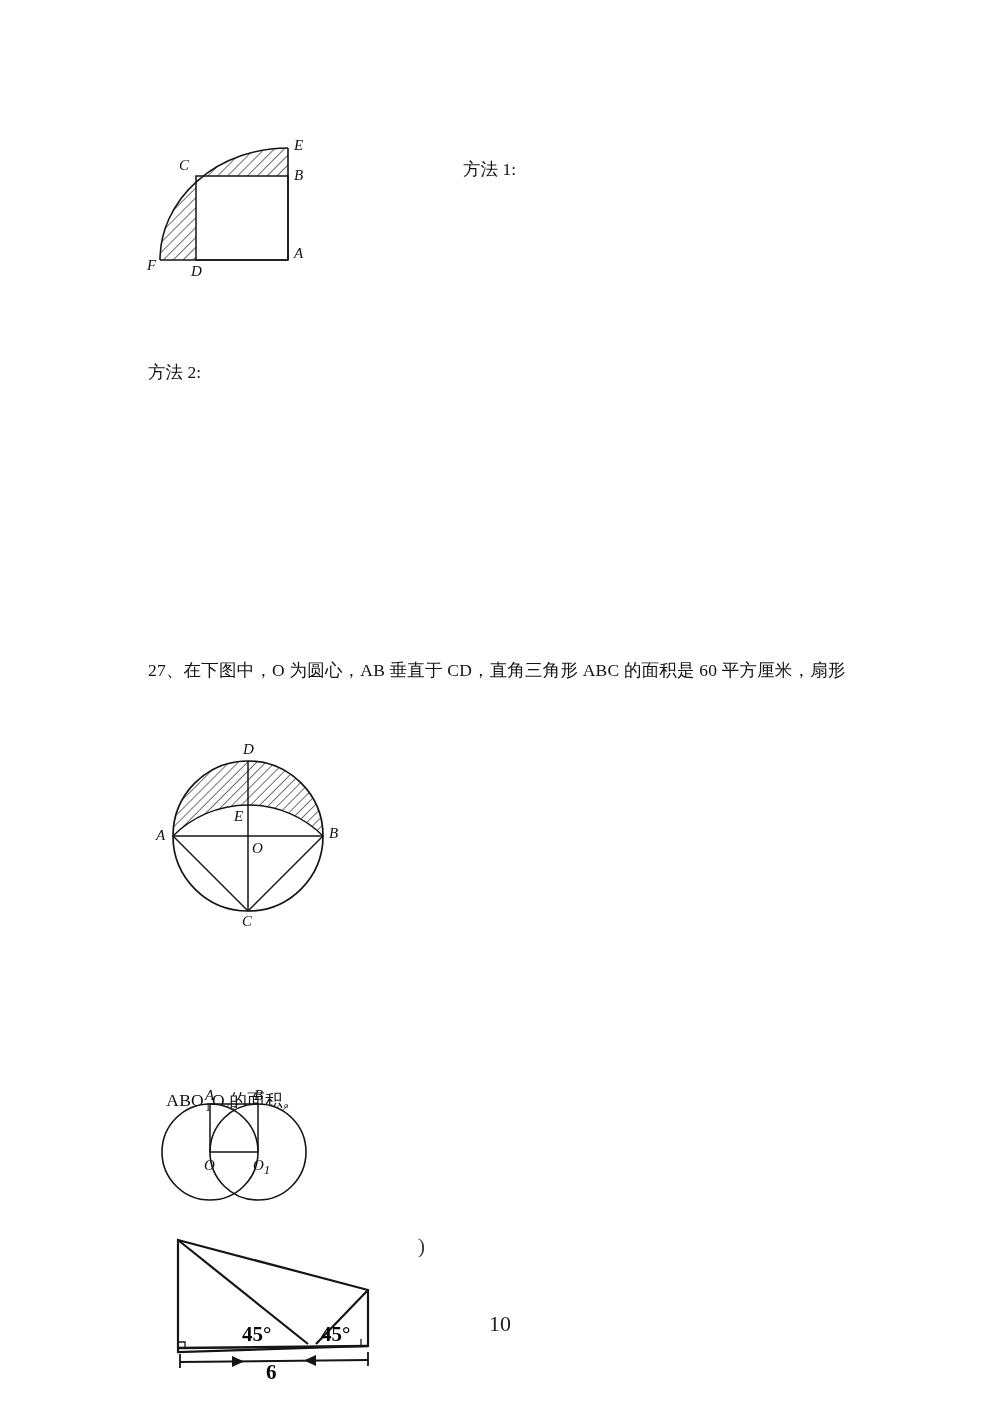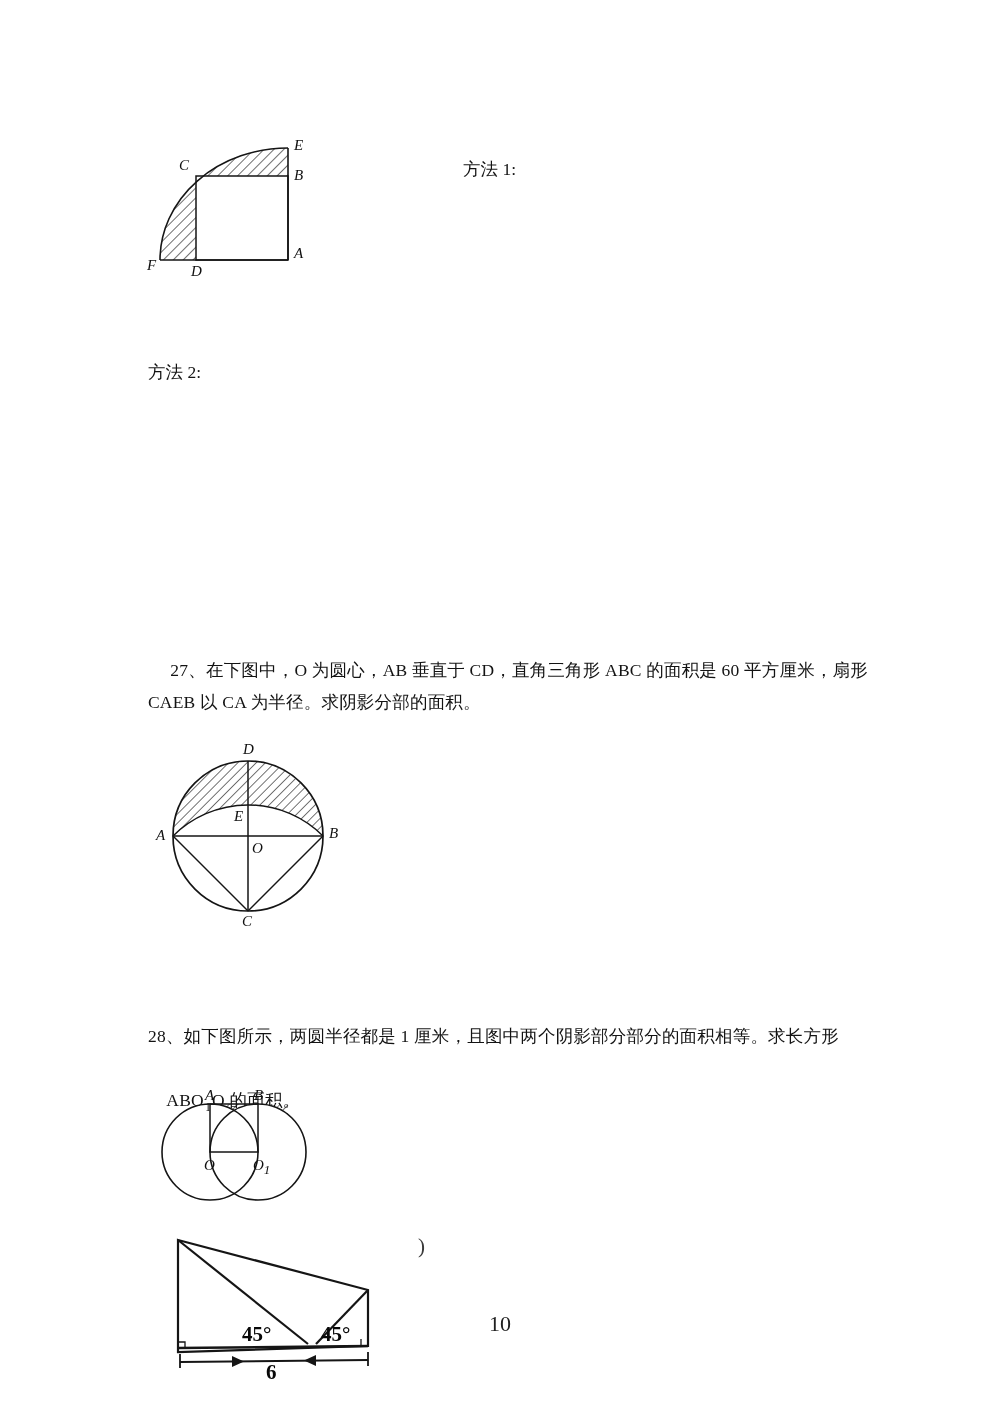--- a/index.html
+++ b/index.html
@@ -125,22 +125,21 @@
       <text class="lbl" x="-1" y="134">F</text>
       <text class="lbl" x="43" y="140">D</text>
       <text class="lbl" x="146" y="122">A</text>
     </svg>
   </div>
 
   <div class="method-label" style="left:452px; top:155px;margin-left:11px;">方法 1:</div>
 
   <div class="method-label" style="left:148px; top:338px;margin-top:20px;">方法 2:</div>
 
-  <div class="qtext" style="left:148px; top:654px; width:720px;text-align:right;">27、在下图中，O 为圆心，AB 垂直于 CD，直角三角形 ABC 的面积是 60 平方厘米，扇形</div>
-  <div class="qtext" style="left:148px; top:686px; width:720px;">CAEB 以 CA 为半径。求阴影分部的面积。</div>
+  <div class="qtext" style="left:148px; top:654px; width:720px;">27、在下图中，O 为圆心，AB 垂直于 CD，直角三角形 ABC 的面积是 60 平方厘米，扇形</div>
 
   <div class="figure" style="left:160px; top:748px;">
     <svg width="200" height="180" viewBox="0 0 200 180">
       <defs>
         <pattern id="hatchB" patternUnits="userSpaceOnUse" width="6.5" height="6.5" patternTransform="rotate(45)">
           <line x1="0" y1="0" x2="0" y2="6.5" stroke="#151515" stroke-width="1.2"></line>
         </pattern>
         <clipPath id="clipUpperHalf">
           <path d="M 13,88 A 75,75 0 0 1 163,88 Z"></path>
         </clipPath>
@@ -165,21 +164,20 @@
 
       <text class="lbl" x="83" y="6">D</text>
       <text class="lbl" x="74" y="73">E</text>
       <text class="lbl" x="-4" y="92">A</text>
       <text class="lbl" x="169" y="90">B</text>
       <text class="lbl" x="92" y="105">O</text>
       <text class="lbl" x="82" y="178">C</text>
     </svg>
   </div>
 
-  <div class="qtext" style="left:148px; top:1020px; width:720px;">28、如下图所示，两圆半径都是 1 厘米，且图中两个阴影部分部分的面积相等。求长方形</div>
   <div class="qtext" style="left:148px; top:1052px; width:720px;">
     <span>ABO</span><span class="sub">1</span><span>O 的面积。</span>
   </div>
 
   <div class="figure" style="left:158px; top:1090px;">
     <svg width="200" height="120" viewBox="0 0 200 120">
       <defs>
         <pattern id="hatchC" patternUnits="userSpaceOnUse" width="6" height="6" patternTransform="rotate(45)">
           <line x1="0" y1="0" x2="0" y2="6" stroke="#151515" stroke-width="1.2"></line>
         </pattern>

